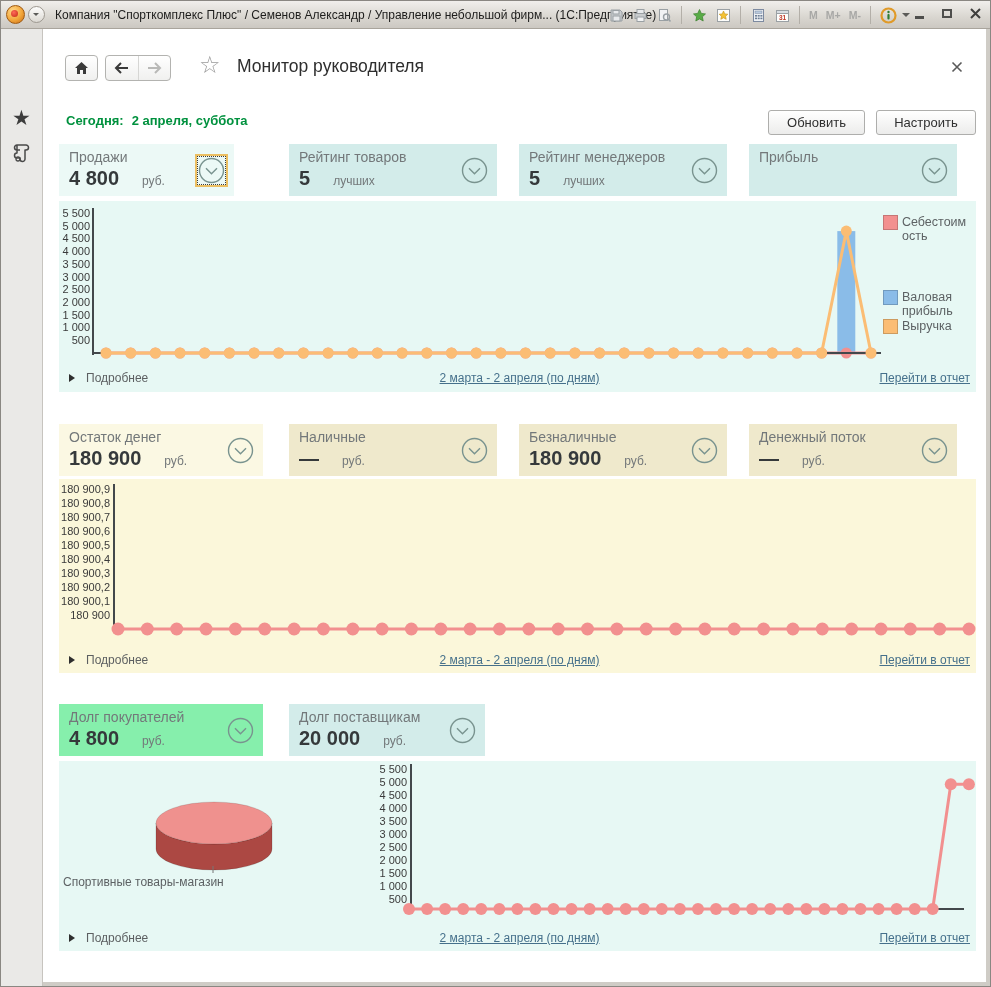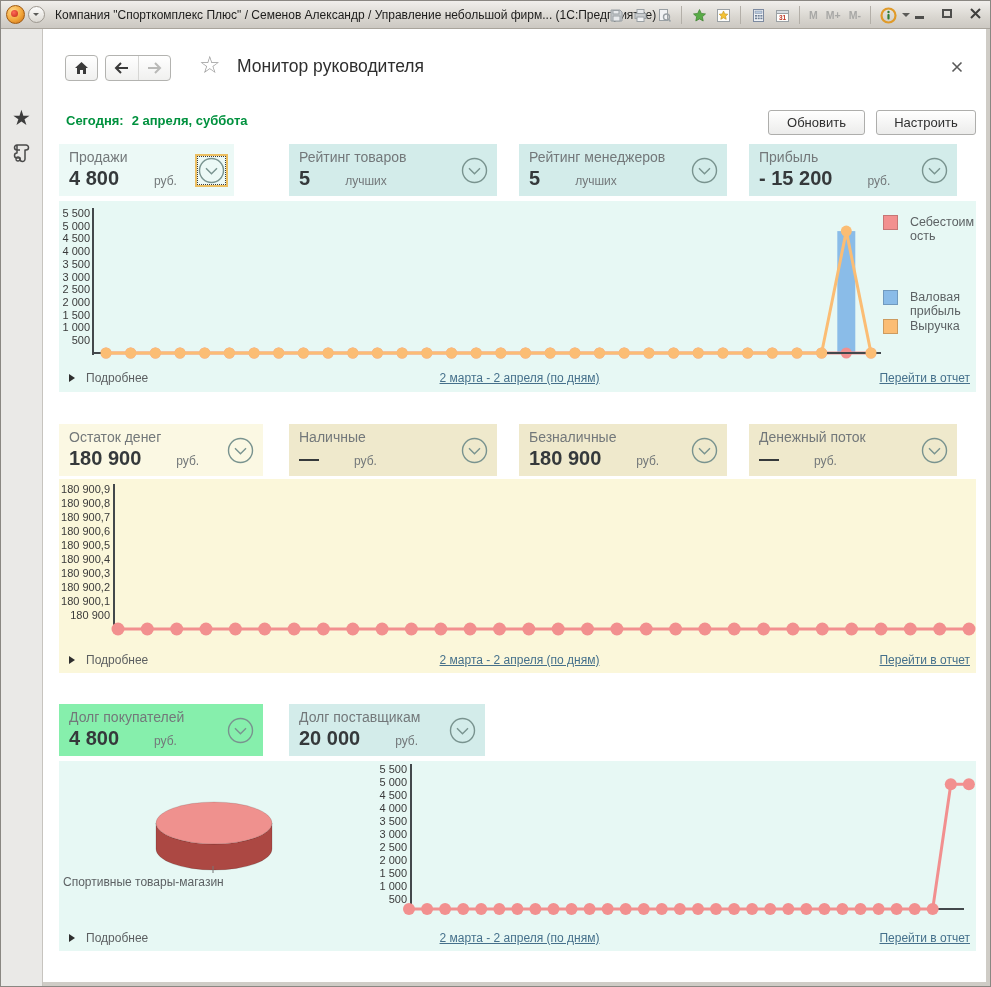--- a/index.html
+++ b/index.html
@@ -55,30 +55,30 @@
     font-family:"Liberation Sans",sans-serif;cursor:pointer;}
 
   
   .card{position:absolute;height:52px;box-sizing:border-box;padding:5px 10px;}
   .teal{background:#d3ecea;} .teal-light{background:#ecf9f6;}
   .cream{background:#efe9cc;} .cream-light{background:#fbf8e3;}
   .teal-light3{background:#86efac;}
   .card-title{font-size:14px;color:#73787a;white-space:nowrap;}
   .card-value{margin-top:2px;}
   .card-value .val{font-size:20px;font-weight:bold;color:#35393b;}
-  .card-value .unit{font-size:12px;color:#73787a;margin-left:18px;padding-left:17px;}
+  .card-value .unit{font-size:12px;color:#73787a;margin-left:6px;padding-left:17px;}
   .chev{position:absolute;right:8px;top:12px;width:29px;height:29px;background:transparent;border:none;padding:1px;cursor:pointer;}
   .chev.focused{outline:1px dotted #3c3c3c;outline-offset:-1px;box-shadow:0 0 0 2px #ecbf62;}
 
   
   .panel{position:absolute;left:58px;width:917px;}
   .panel-teal{background:#e7f8f4;} .panel-cream{background:#fbf7da;}
   svg text.tick{font-family:"Liberation Sans",sans-serif;font-size:11px;fill:#3a3a3a;}
   .legend{position:absolute;left:824px;top:6px;width:92px;}
-  .legend-item{position:absolute;left:0;display:flex;gap:12px;}
+  .legend-item{position:absolute;left:0;display:flex;gap:4px;}
   .legend-swatch{width:15px;height:15px;flex:0 0 15px;border:1px solid rgba(0,0,0,.18);box-sizing:border-box;}
   .legend-label{font-size:12.5px;color:#5d6264;line-height:1.15;width:70px;overflow-wrap:break-word;}
 
   .panel-footer{position:absolute;left:10px;right:6px;height:20px;font-size:12px;color:#5c5f61;}
   .details-toggle{position:absolute;left:0;top:2px;cursor:pointer;}
   .details-toggle::before{content:"";display:inline-block;border:4px solid transparent;border-left:6px solid #2e2e2e;margin-right:7px;}
   .period-link{position:absolute;left:50%;transform:translateX(-50%);top:2px;color:#45708b;text-decoration:underline;cursor:pointer;white-space:nowrap;}
   .report-link{position:absolute;right:0;top:2px;color:#45708b;text-decoration:underline;cursor:pointer;white-space:nowrap;}
   .pie-label{position:absolute;left:4px;top:114px;font-size:12px;color:#5d6264;}
 </style>
@@ -237,21 +237,20 @@
   <div class="card teal" style="left:518px;top:143px;width:208px;">
     <div class="card-title">Рейтинг менеджеров</div>
     <div class="card-value"><span class="val">5</span><span class="unit">лучших</span></div>
     <button class="chev"><svg width="27" height="27" viewBox="0 0 27 27">
           <circle cx="13.5" cy="13.5" r="12" fill="none" stroke="#79938f" stroke-width="1.4"></circle>
           <path d="M8 11.2 L13.5 16.8 L19 11.2" fill="none" stroke="#79938f" stroke-width="1.4"></path>
         </svg></button>
   </div>
   <div class="card teal" style="left:748px;top:143px;width:208px;">
     <div class="card-title">Прибыль</div>
-    <div class="card-value"><span class="val">- 15 200</span><span class="unit">руб.</span></div>
     <button class="chev"><svg width="27" height="27" viewBox="0 0 27 27">
           <circle cx="13.5" cy="13.5" r="12" fill="none" stroke="#79938f" stroke-width="1.4"></circle>
           <path d="M8 11.2 L13.5 16.8 L19 11.2" fill="none" stroke="#79938f" stroke-width="1.4"></path>
         </svg></button>
   </div>
 
   <div class="panel panel-teal" style="top:200px;height:191px;">
     <svg id="svg-sales" width="917" height="164">
         <text x="31" y="16" text-anchor="end" class="tick">5 500</text>
         <text x="31" y="28.7" text-anchor="end" class="tick">5 000</text>

